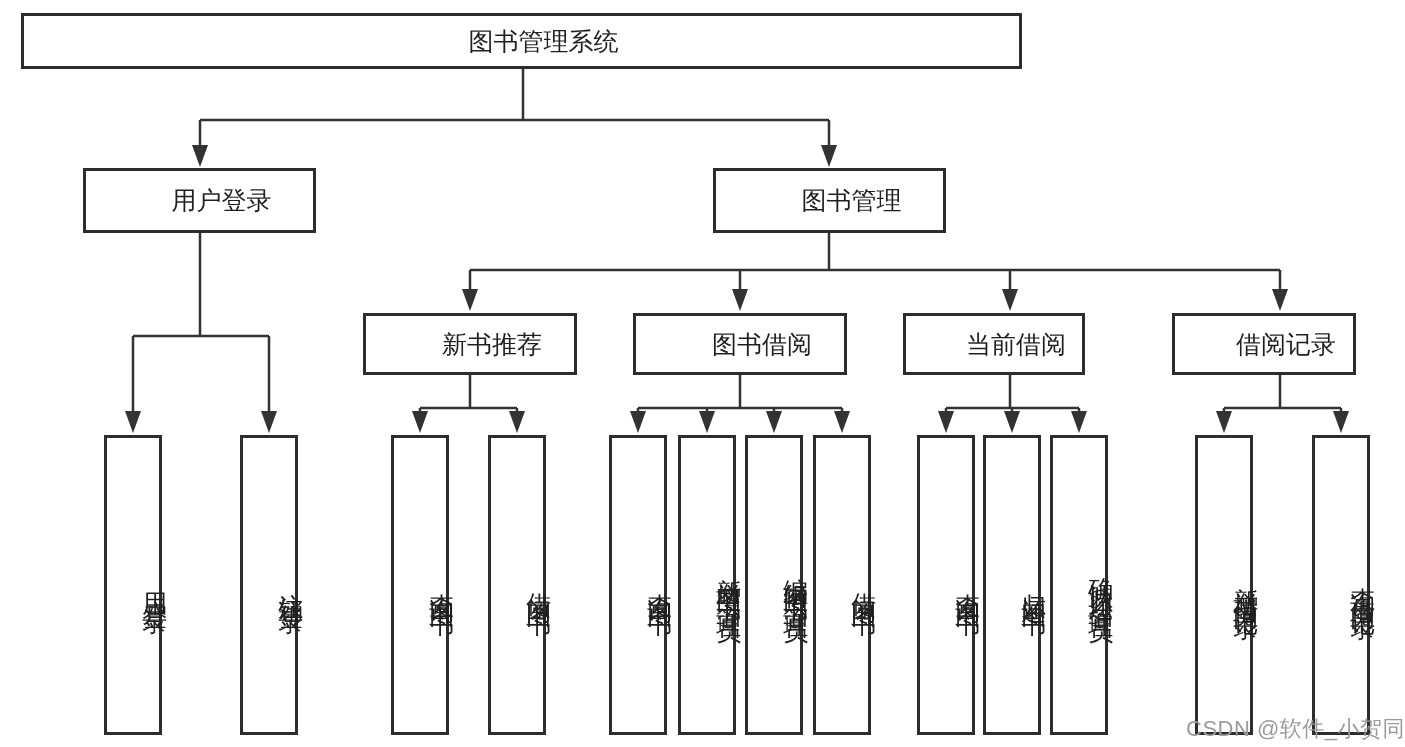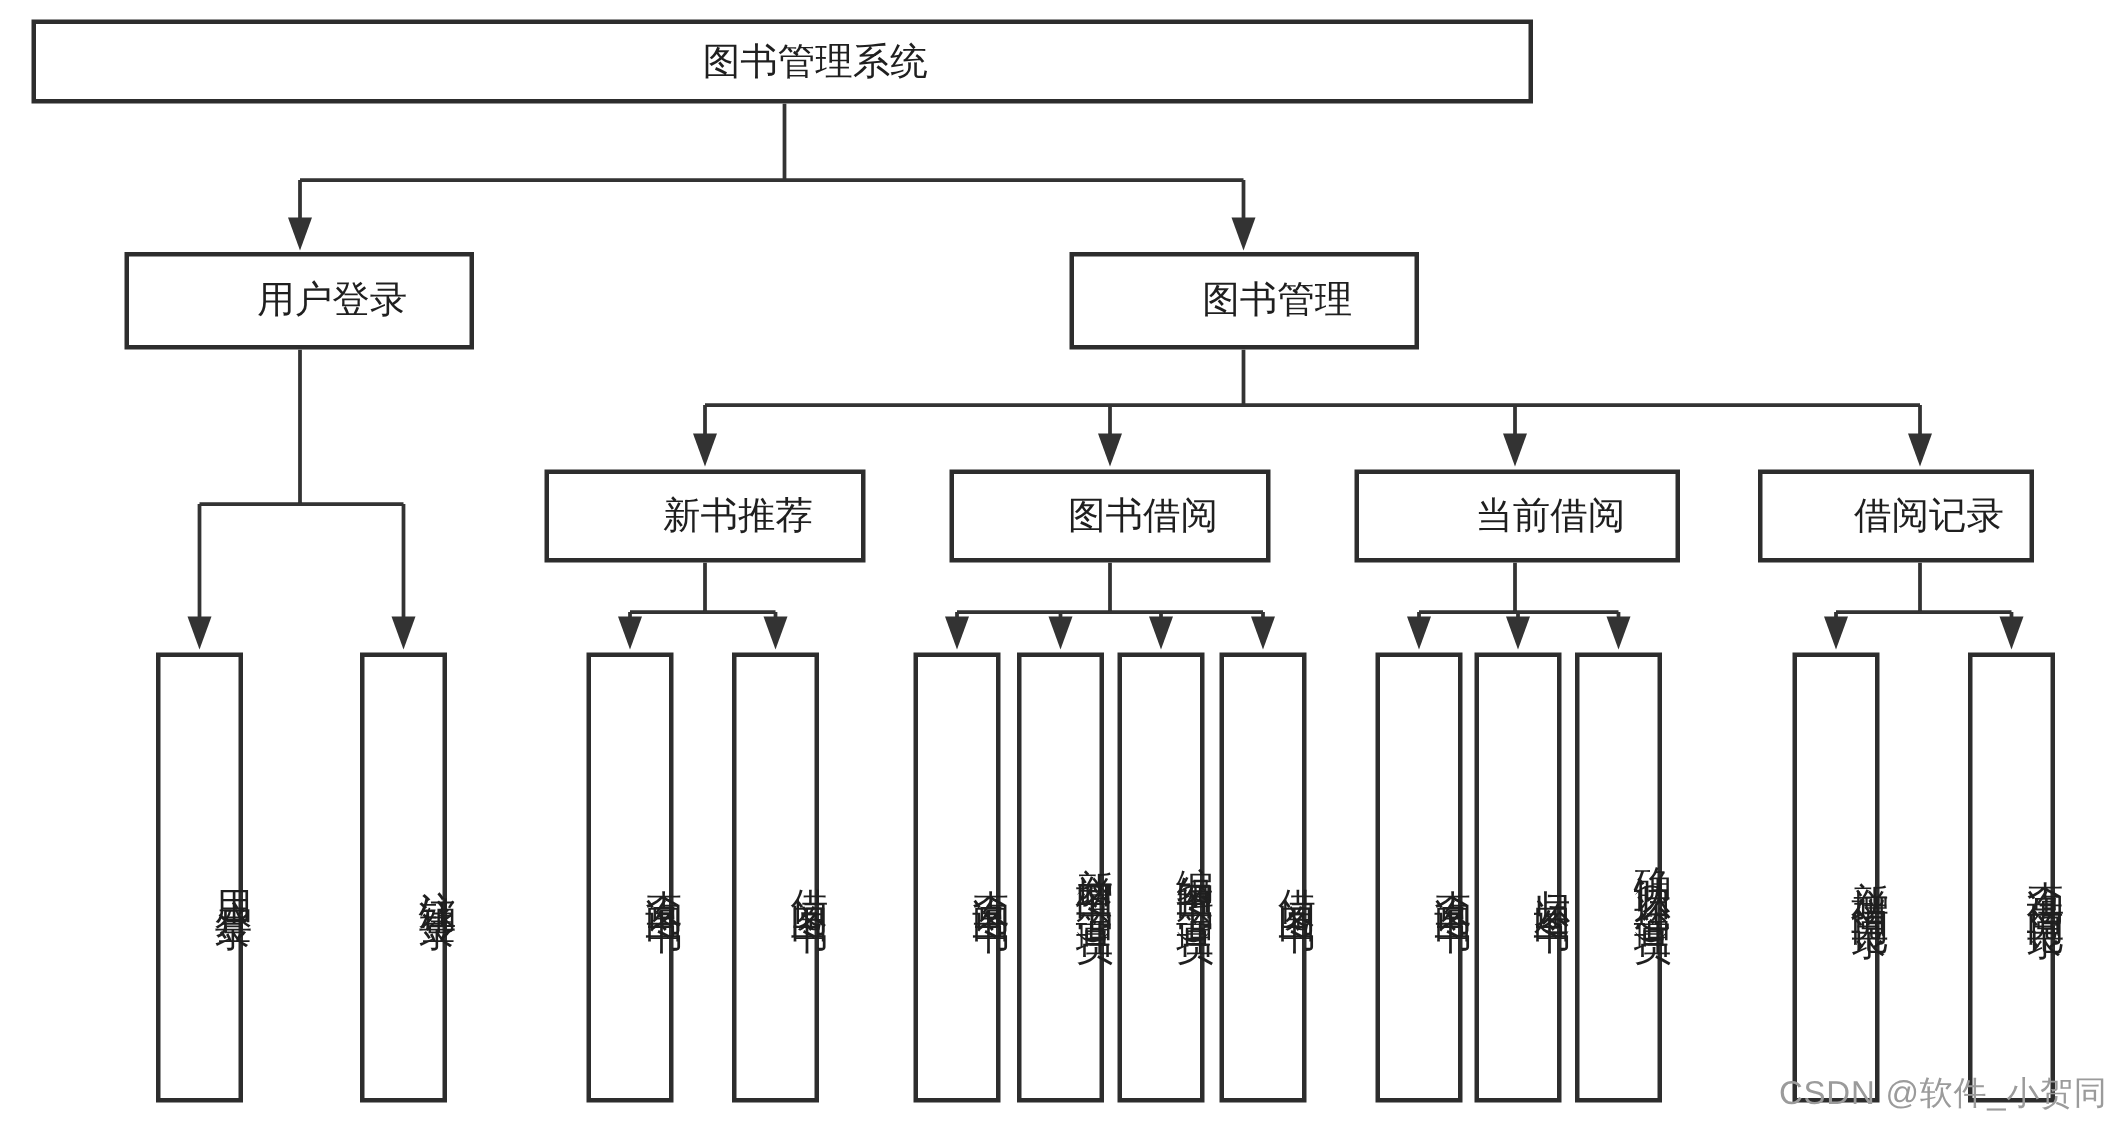--- a/index.html
+++ b/index.html
@@ -55,21 +55,21 @@
     letter-spacing:6px;
     line-height:1.05;
     white-space:normal;
   }
   
   .b-root        {left:21px;  top:13px;  width:1001px; height:56px;}
   .b-user-login  {left:83px;  top:168px; width:233px;  height:65px;}
   .b-book-mgmt   {left:713px; top:168px; width:233px;  height:65px;}
   .b-new-book    {left:363px; top:313px; width:214px;  height:62px;}
   .b-borrowing   {left:633px; top:313px; width:214px;  height:62px;justify-content:center;}
-  .b-current     {left:903px; top:313px; width:217px;  height:62px;}
+  .b-current     {left:903px; top:313px; width:182px;  height:62px;}
   .b-records     {left:1172px;top:313px; width:184px;  height:62px;}
   .leaf          {top:435px;  width:58px; height:300px;}
   .l-1  {left:104px;}
   .l-2  {left:240px;}
   .l-3  {left:391px;}
   .l-4  {left:488px;}
   .l-5  {left:609px;}
   .l-6  {left:678px;}
   .l-7  {left:745px;}
   .l-8  {left:813px;}

